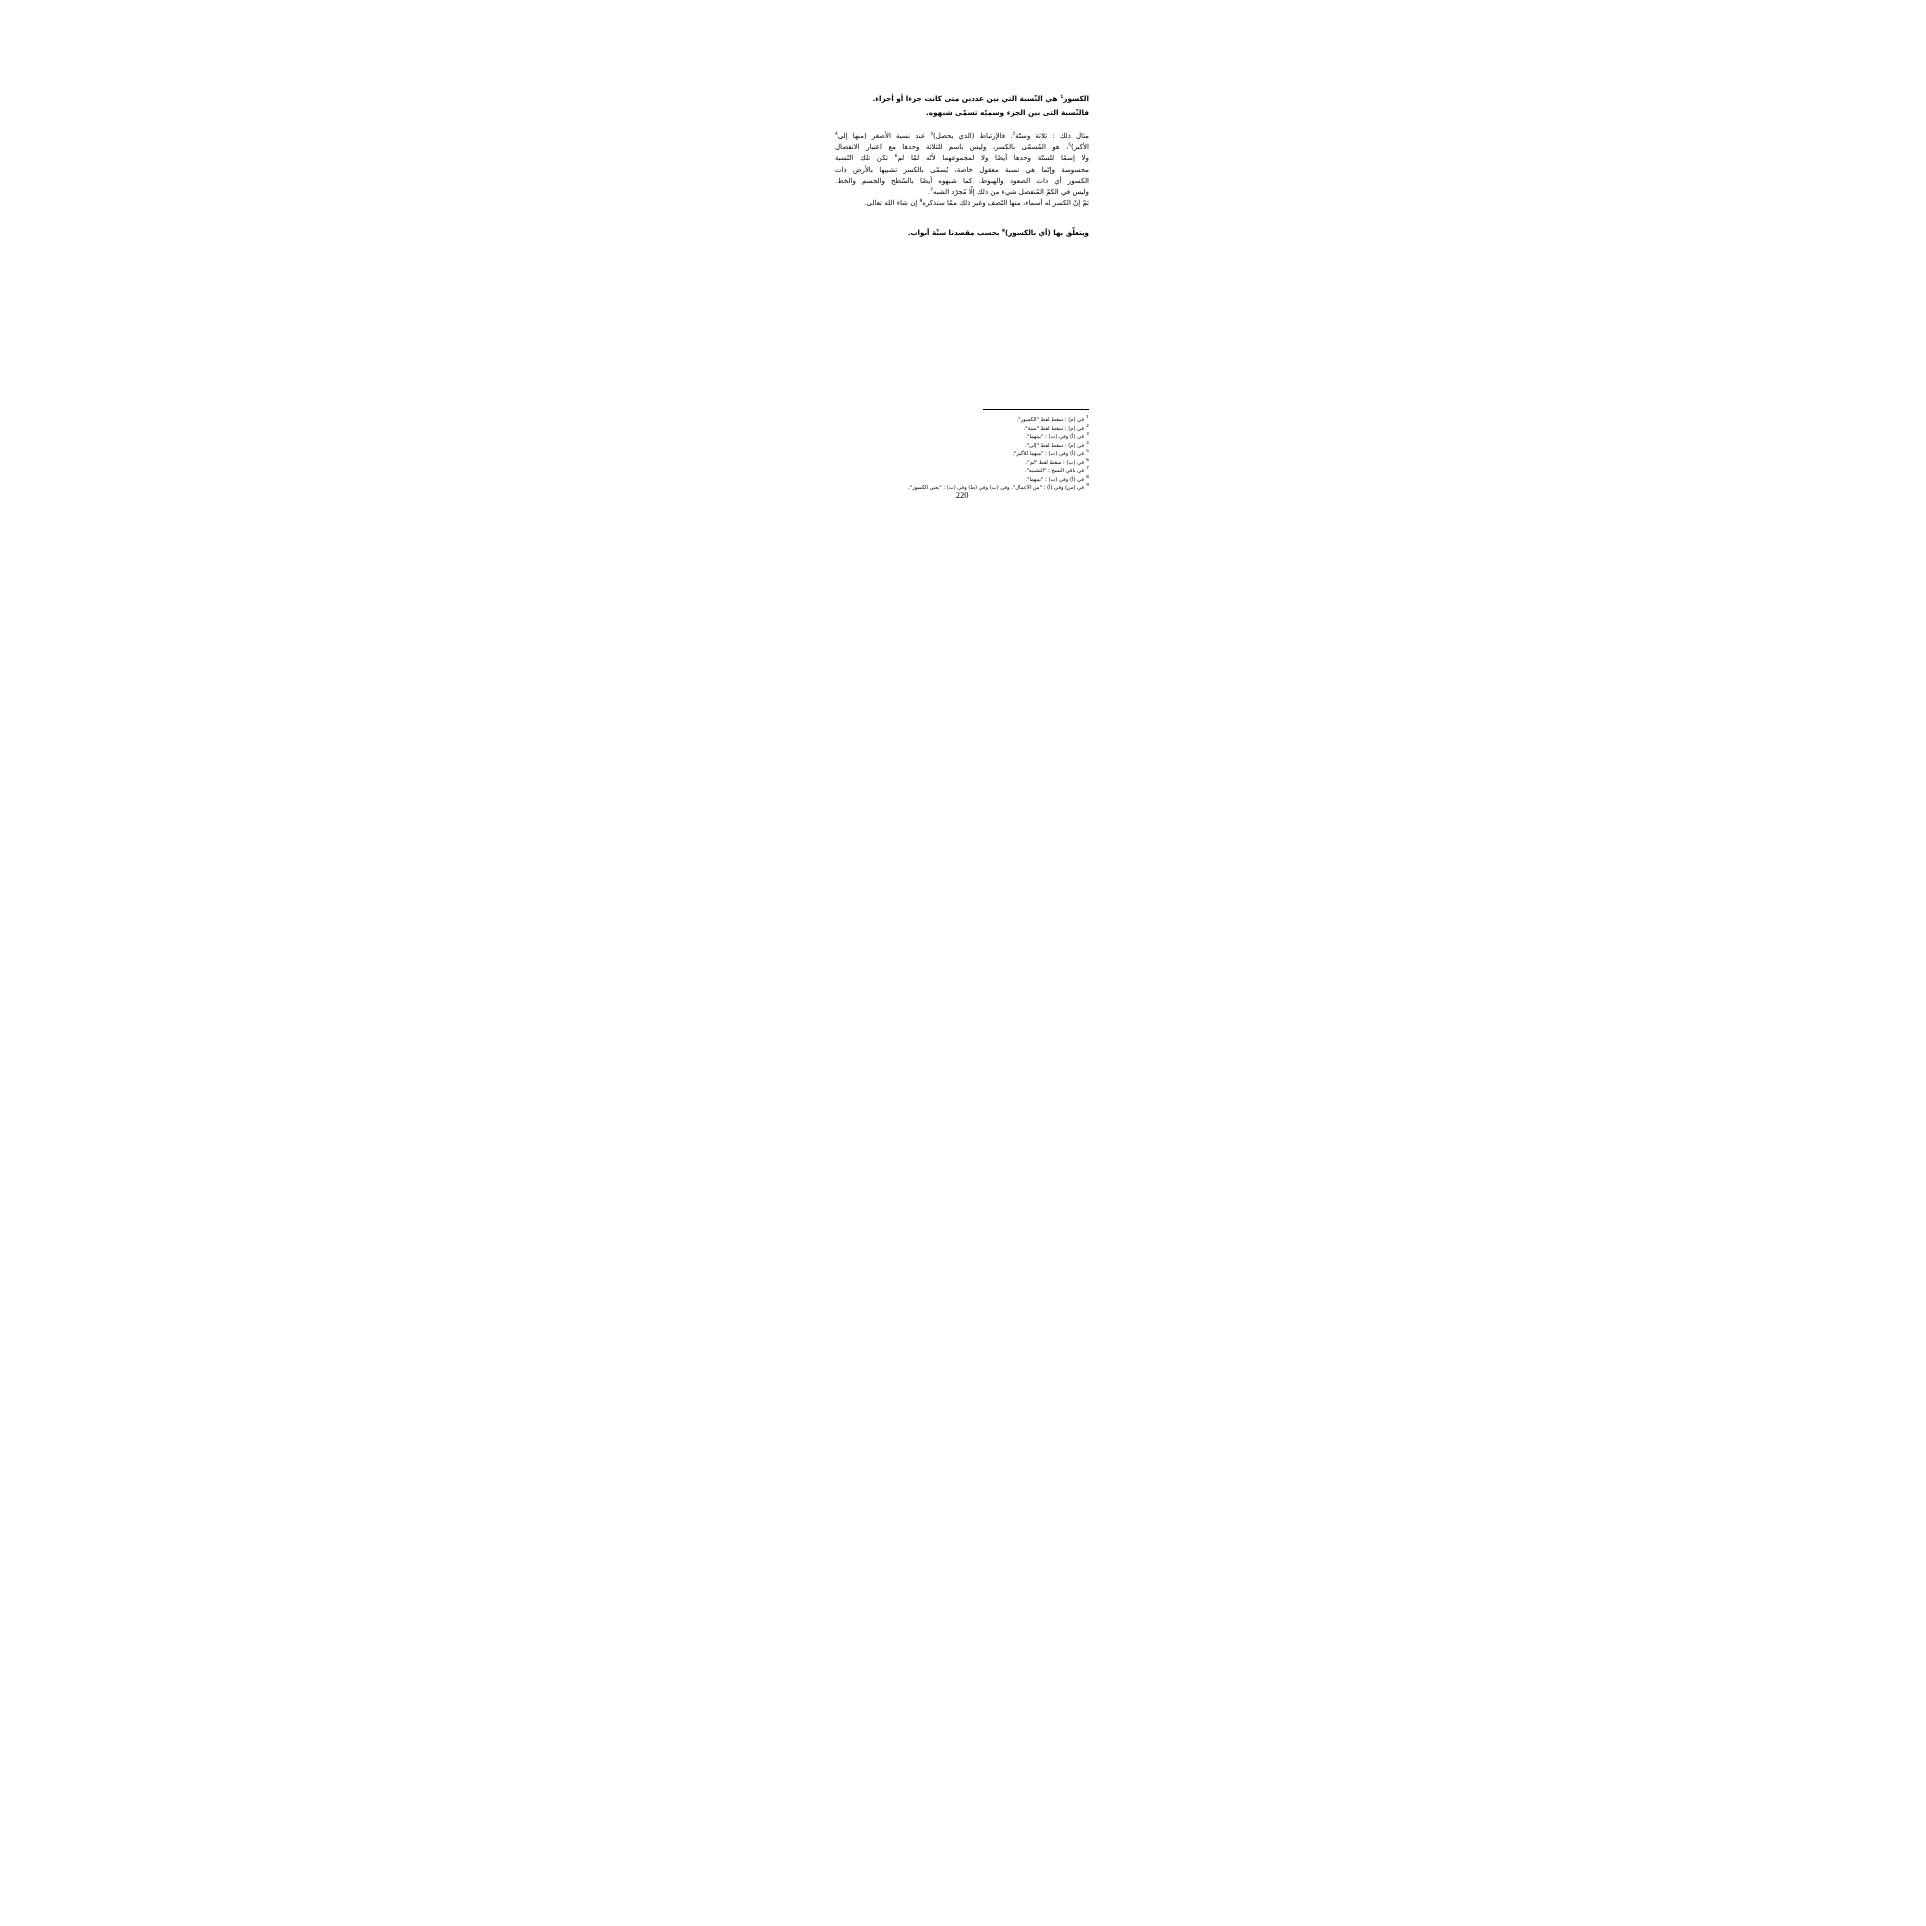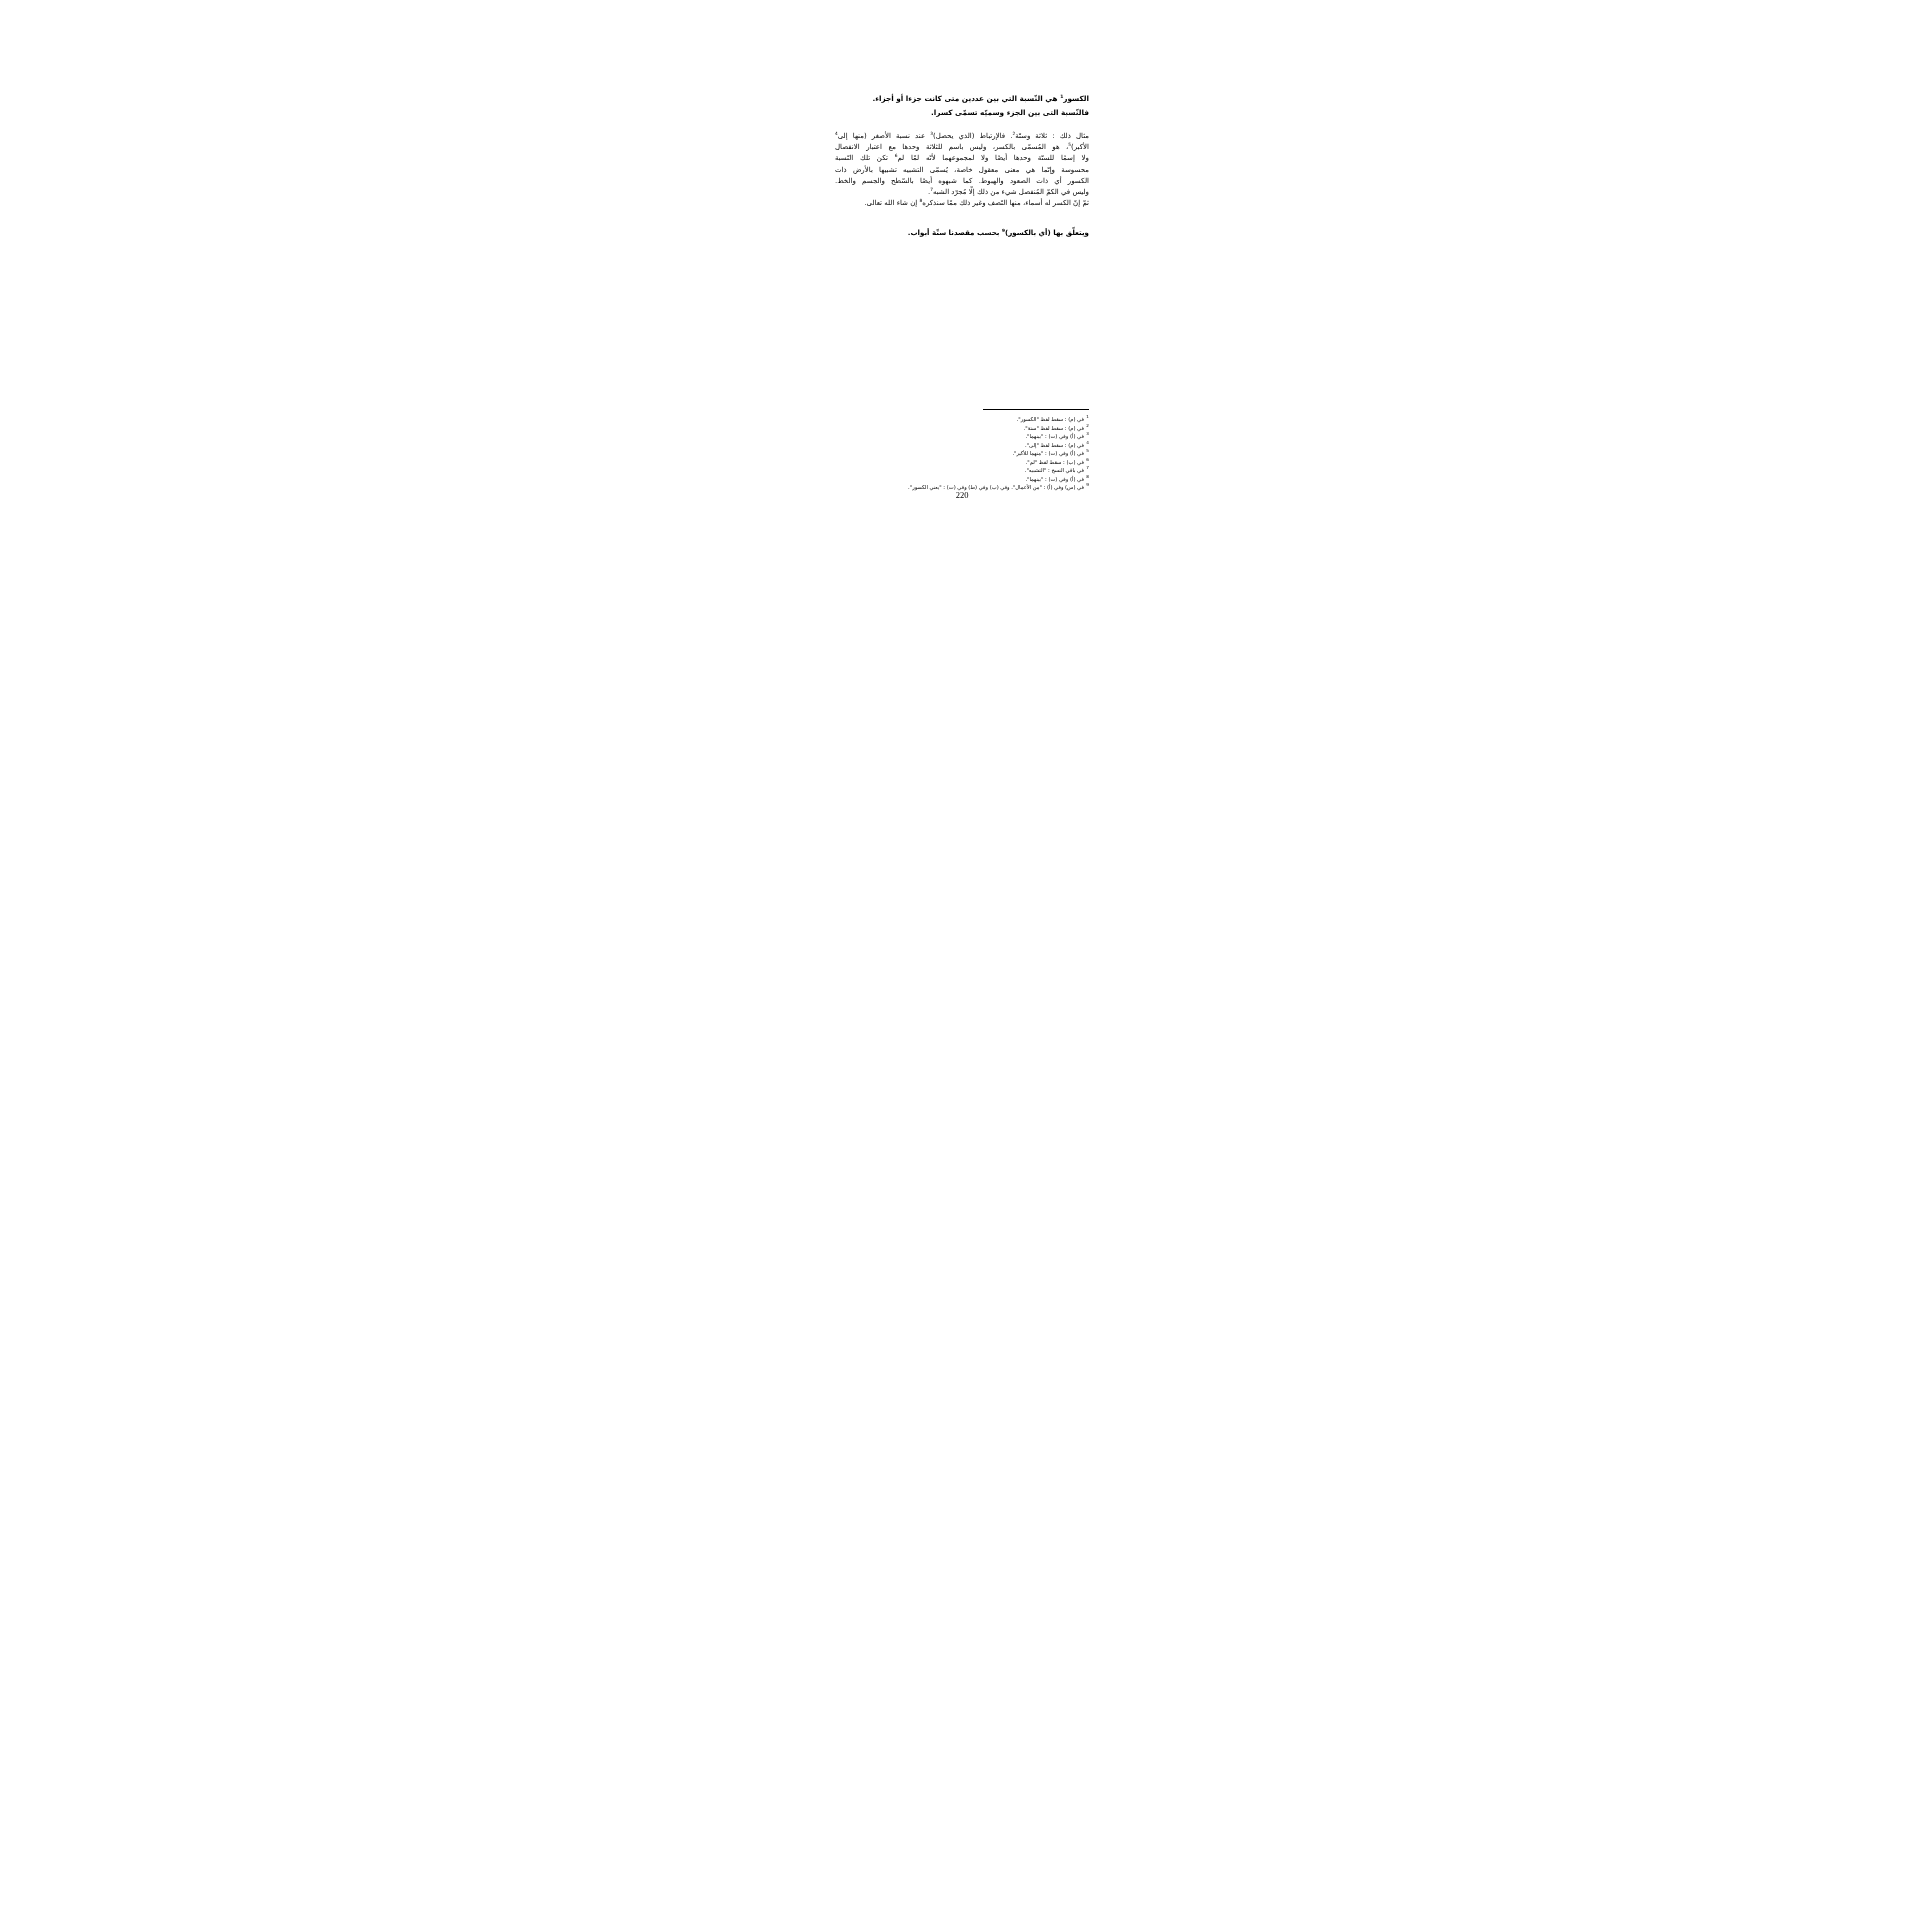--- a/index.html
+++ b/index.html
@@ -72,28 +72,28 @@
     color: #000000;
   }
 </style>
 </head>
 <body>
 
 <div class="page">
 
   <div class="block heading">
       <div class="tline align-end">الكسور<sup>1</sup> هي النّسبة التي بين عددين متى كانت جزءا أو أجزاء.</div>
-      <div class="tline align-end">فالنّسبة التى بين الجزء وسميّه تسمّى كسرا.</div>
+      <div class="tline align-end">فالنّسبة التى بين الجزء وسميّه تسمّى شبهوه.</div>
     </div>
 
   <div class="block body-par">
       <div class="tline align-justify">مثال ذلك : ثلاثة وستّة<sup>2</sup>. فالإرتباط (الذي يحصل)<sup>3</sup> عند نسبة الأصغر (منها إلى<sup>4</sup></div>
       <div class="tline align-justify">الأكبر)<sup>5</sup>، هو المُسمّى بالكسر، وليس باسم للثلاثة وحدها مع اعتبار الانفصال</div>
       <div class="tline align-justify">ولا إسمًا للستّة وحدها أيضًا ولا لمجموعهما لأنّه لمّا لم<sup>6</sup> تكن تلك النّسبة</div>
-      <div class="tline align-justify">محسوسة وإنّما هي معنى معقول خاصة، يُسمّى التشبيه تشبيها بالأرض ذات</div>
+      <div class="tline align-justify">محسوسة وإنّما هي نسبة معقول خاصة، يُسمّى بالكسر تشبيها بالأرض ذات</div>
       <div class="tline align-justify">الكسور أي ذات الصعود والهبوط. كما شبهوه أيضًا بالسّطح والجسم والخط.</div>
       <div class="tline align-end">وليس في الكمّ المُنفصل شيء من ذلك إلّا مُجرّد الشبه<sup>7</sup>.</div>
       <div class="tline align-end">ثمّ إنّ الكسر له أسماء، منها النّصف وغير ذلك ممّا سنذكره<sup>8</sup> إن شاء الله تعالى.</div>
     </div>
 
   <div class="block emphasis">
       <div class="tline align-end">ويتعلّق بها (أي بالكسور)<sup>9</sup> بحسب مقصدنا ستّة أبواب.</div>
     </div>
 
   <div class="fn-rule"></div>

